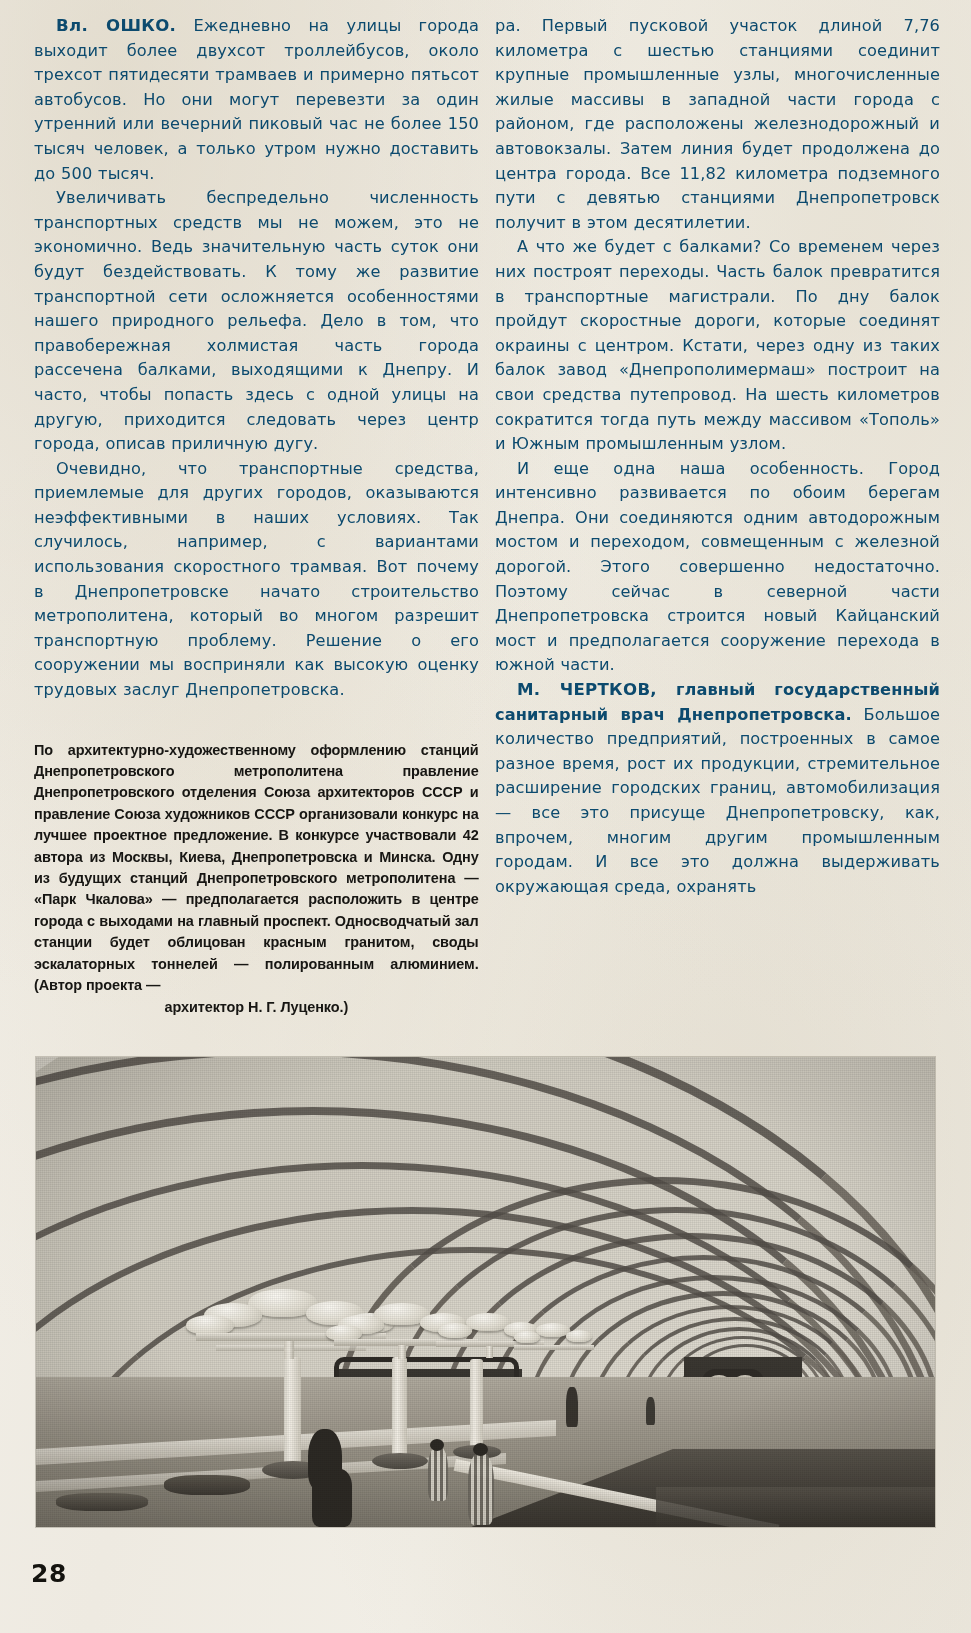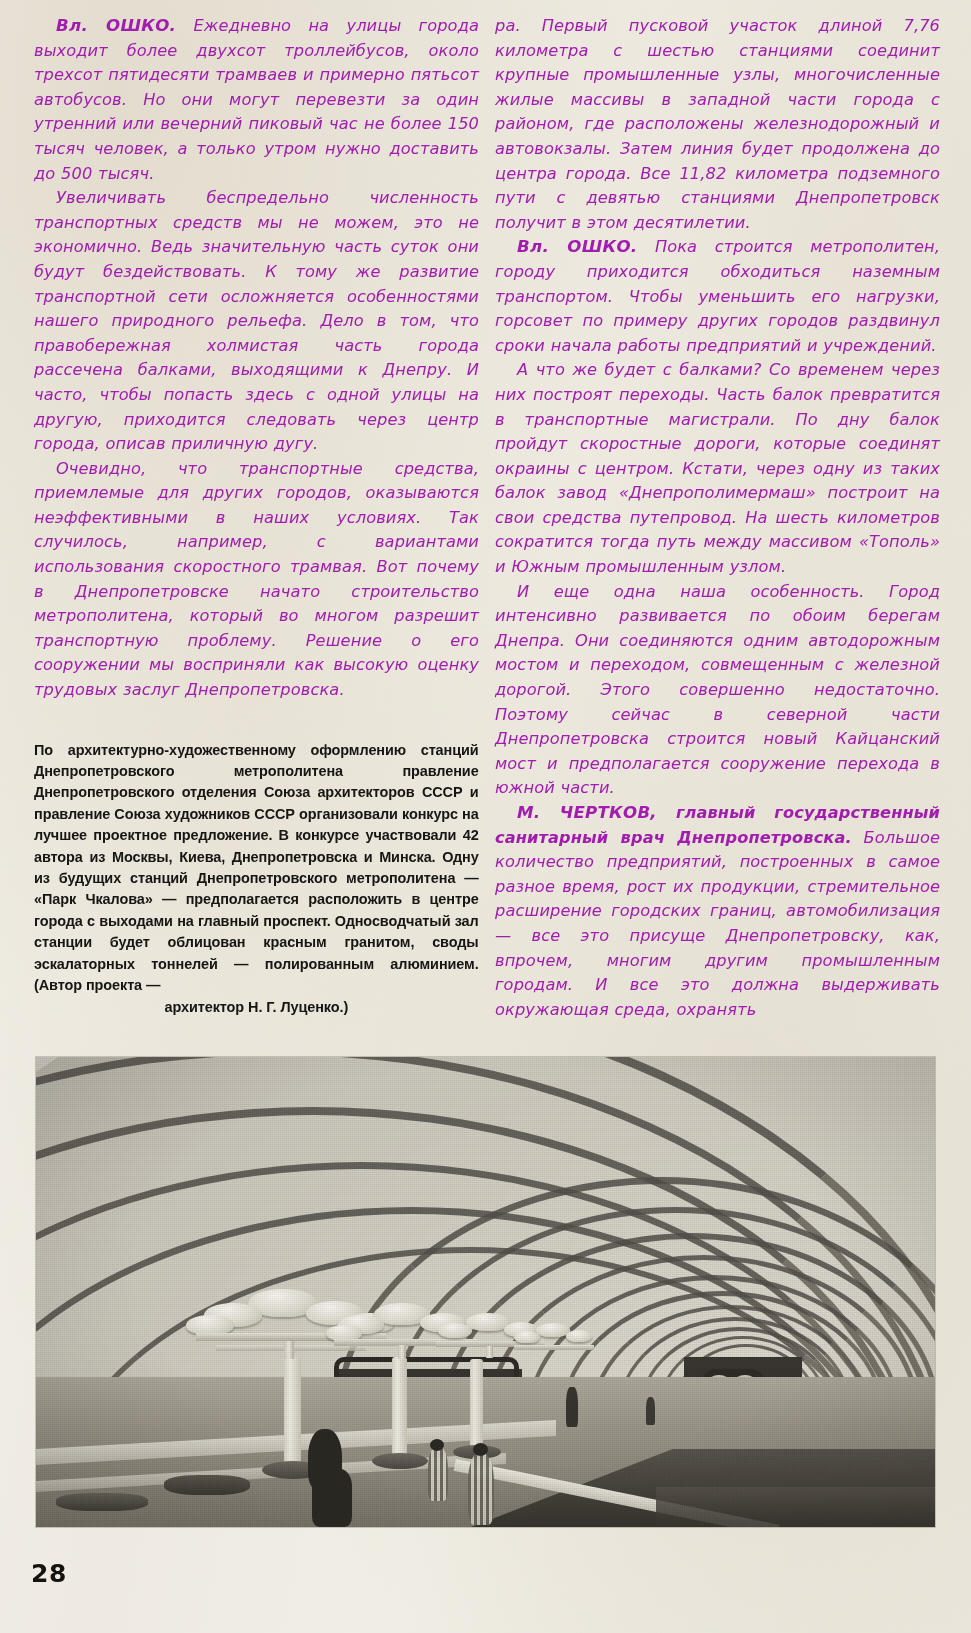--- a/index.html
+++ b/index.html
@@ -31,25 +31,24 @@
   .col{width:445px;}
   .col-right{width:445px;}
 
   p.body{
     margin:0 0 0 0;
     text-align:justify;
     text-justify:inter-word;
     text-indent:22px;
     font-size:16.2px;
     line-height:24.6px;
-    color:#a21caf;
+    color:#0c4a6e;
     letter-spacing:.12px;
     font-family:"DejaVu Sans",sans-serif;
     word-spacing:.5px;
-    font-style:italic;
   }
   p.body.noind{text-indent:0;}
   .spk-lg{font-weight:bold;font-size:16.6px;letter-spacing:.3px;}
   .role{font-weight:bold;}
 
   
   .insert{
     margin-top:22px;
     padding-top:14px;
     font-family:"Liberation Sans",sans-serif;
@@ -221,21 +220,20 @@
       <span>По архитектурно-художественному оформлению станций Днепропетровского метрополитена правление Днепропетровского отделения Союза архитекторов СССР и правление Союза художников СССР организовали конкурс на лучшее проектное предложение. В конкурсе участвовали 42 автора из Москвы, Киева, Днепропетровска и Минска. Одну из будущих станций Днепропетровского метрополитена — «Парк Чкалова» — предполагается расположить в центре города с выходами на главный проспект. Односводчатый зал станции будет облицован красным гранитом, своды эскалаторных тоннелей — полированным алюминием. (Автор проекта —</span>
       <span class="lastline">архитектор Н. Г. Луценко.)</span>
     </div>
   </div>
 
   <div class="col-right">
 
     <p class="body noind"><span>ра. Первый пусковой участок длиной 7,76 километра с шестью станциями соединит крупные промышленные узлы, многочисленные жилые массивы в западной части города с районом, где расположены железнодорожный и автовокзалы. Затем линия будет продолжена до центра города. Все 11,82 километра подземного пути с девятью станциями Днепропетровск получит в этом десятилетии.</span></p>
 
 
-    <p class="body"><span class="spk-lg">Вл. ОШКО.</span><span> Пока строится метрополитен, городу приходится обходиться наземным транспортом. Чтобы уменьшить его нагрузки, горсовет по примеру других городов раздвинул сроки начала работы предприятий и учреждений.</span></p>
 
     <p class="body"><span>А что же будет с балками? Со временем через них построят переходы. Часть балок превратится в транспортные магистрали. По дну балок пройдут скоростные дороги, которые соединят окраины с центром. Кстати, через одну из таких балок завод «Днепрополимермаш» построит на свои средства путепровод. На шесть километров сократится тогда путь между массивом «Тополь» и Южным промышленным узлом.</span></p>
 
     <p class="body"><span>И еще одна наша особенность. Город интенсивно развивается по обоим берегам Днепра. Они соединяются одним автодорожным мостом и переходом, совмещенным с железной дорогой. Этого совершенно недостаточно. Поэтому сейчас в северной части Днепропетровска строится новый Кайцанский мост и предполагается сооружение перехода в южной части.</span></p>
 
     <p class="body"><span class="spk-lg">М. ЧЕРТКОВ,</span><span class="role"> главный государственный санитарный врач Днепропетровска.</span><span> Большое количество предприятий, построенных в самое разное время, рост их продукции, стремительное расширение городских границ, автомобилизация — все это присуще Днепропетровску, как, впрочем, многим другим промышленным городам. И все это должна выдерживать окружающая среда, охранять</span></p>
   </div>
 </div>
 
 <div class="photo-wrap">

